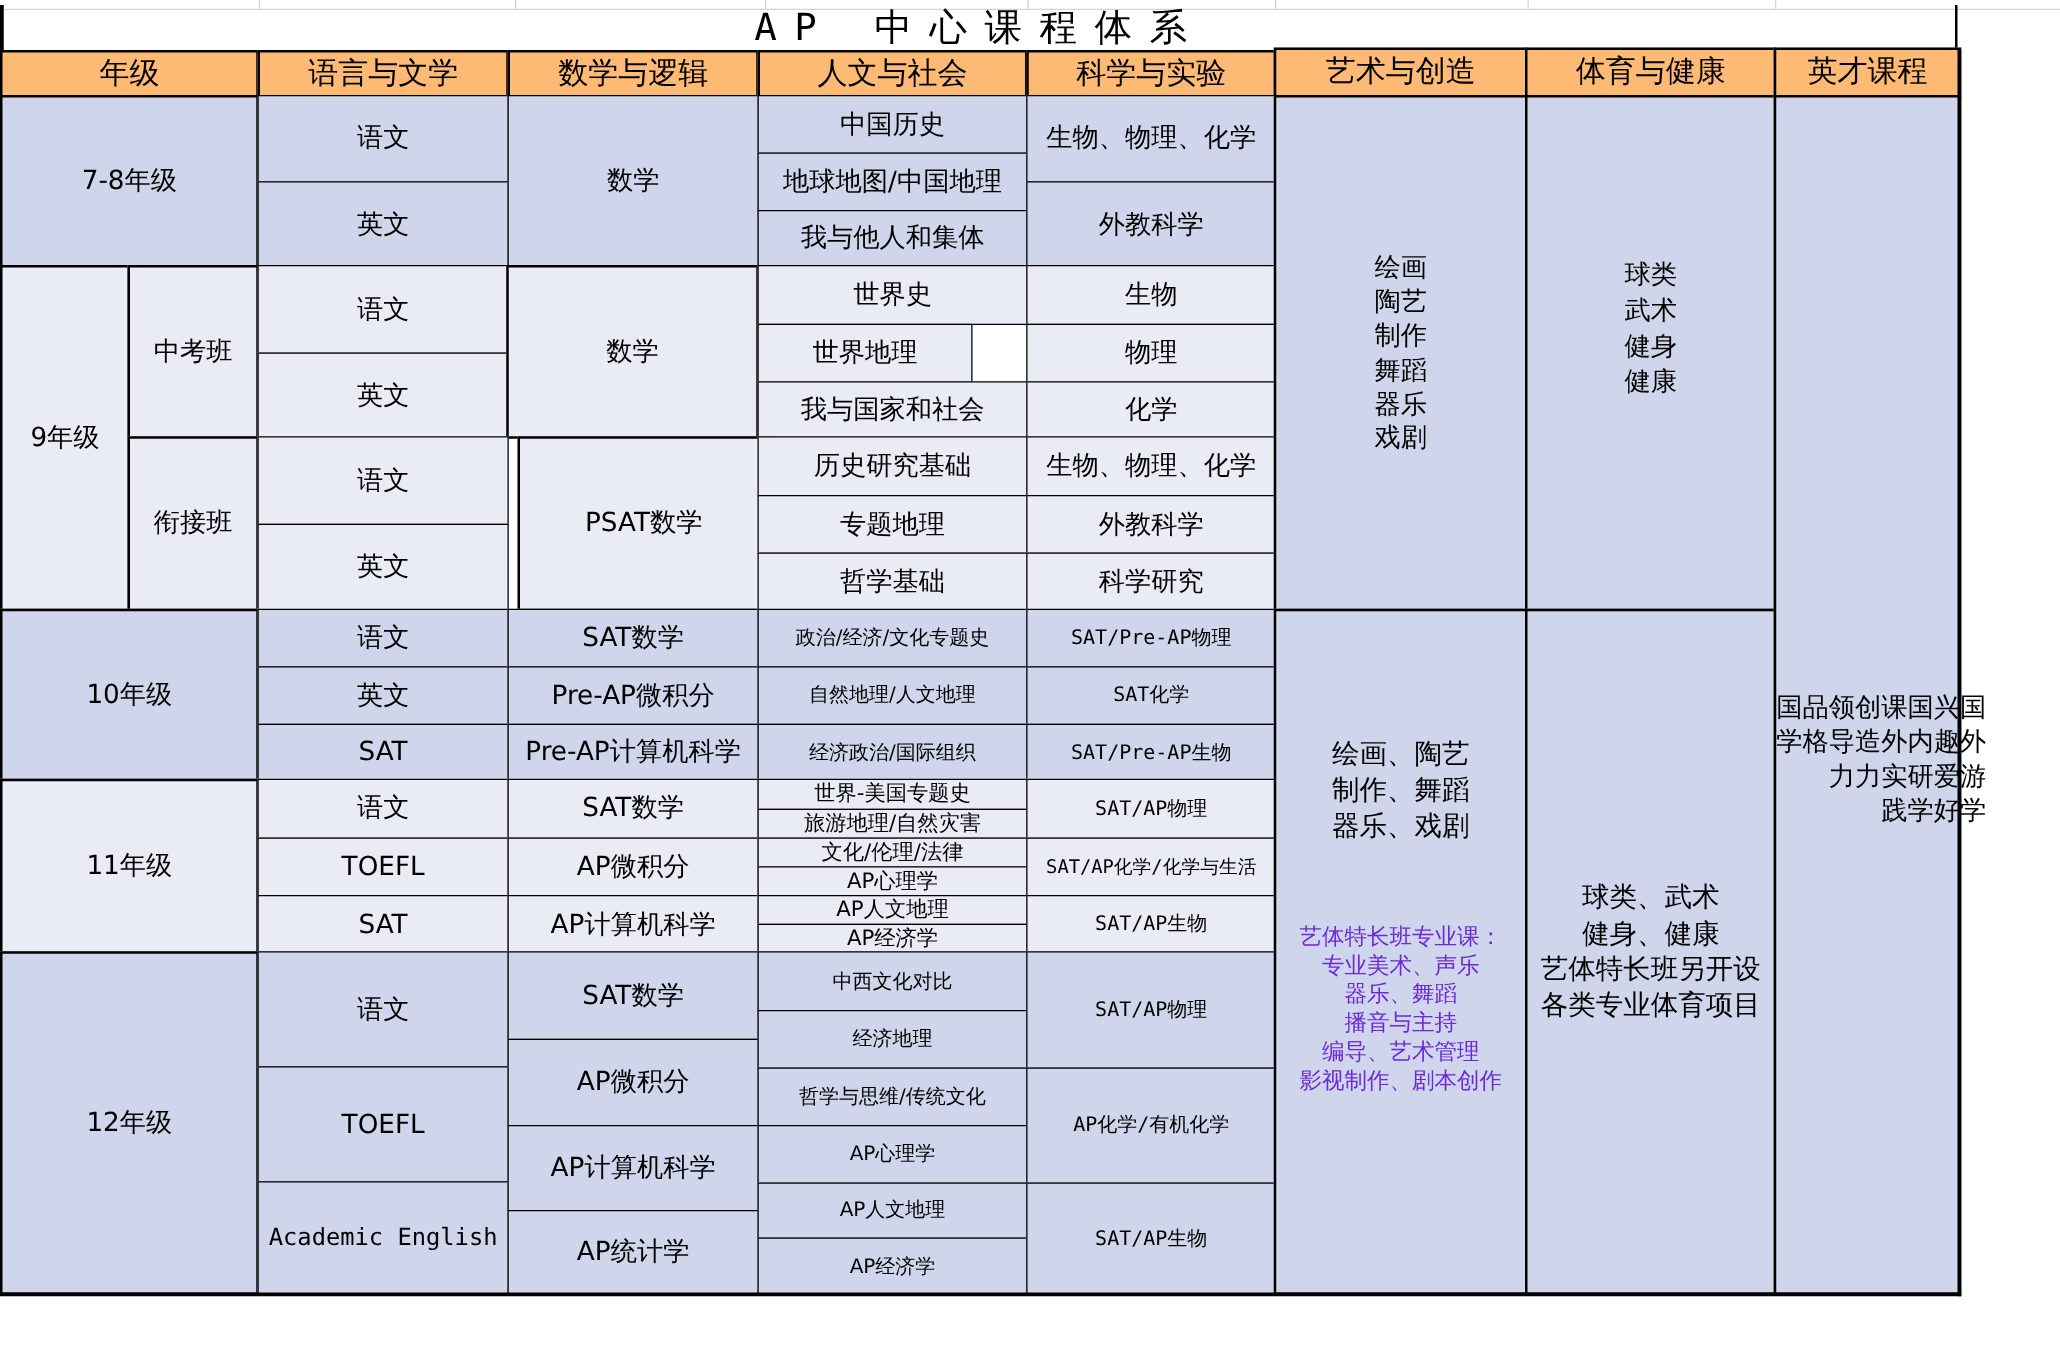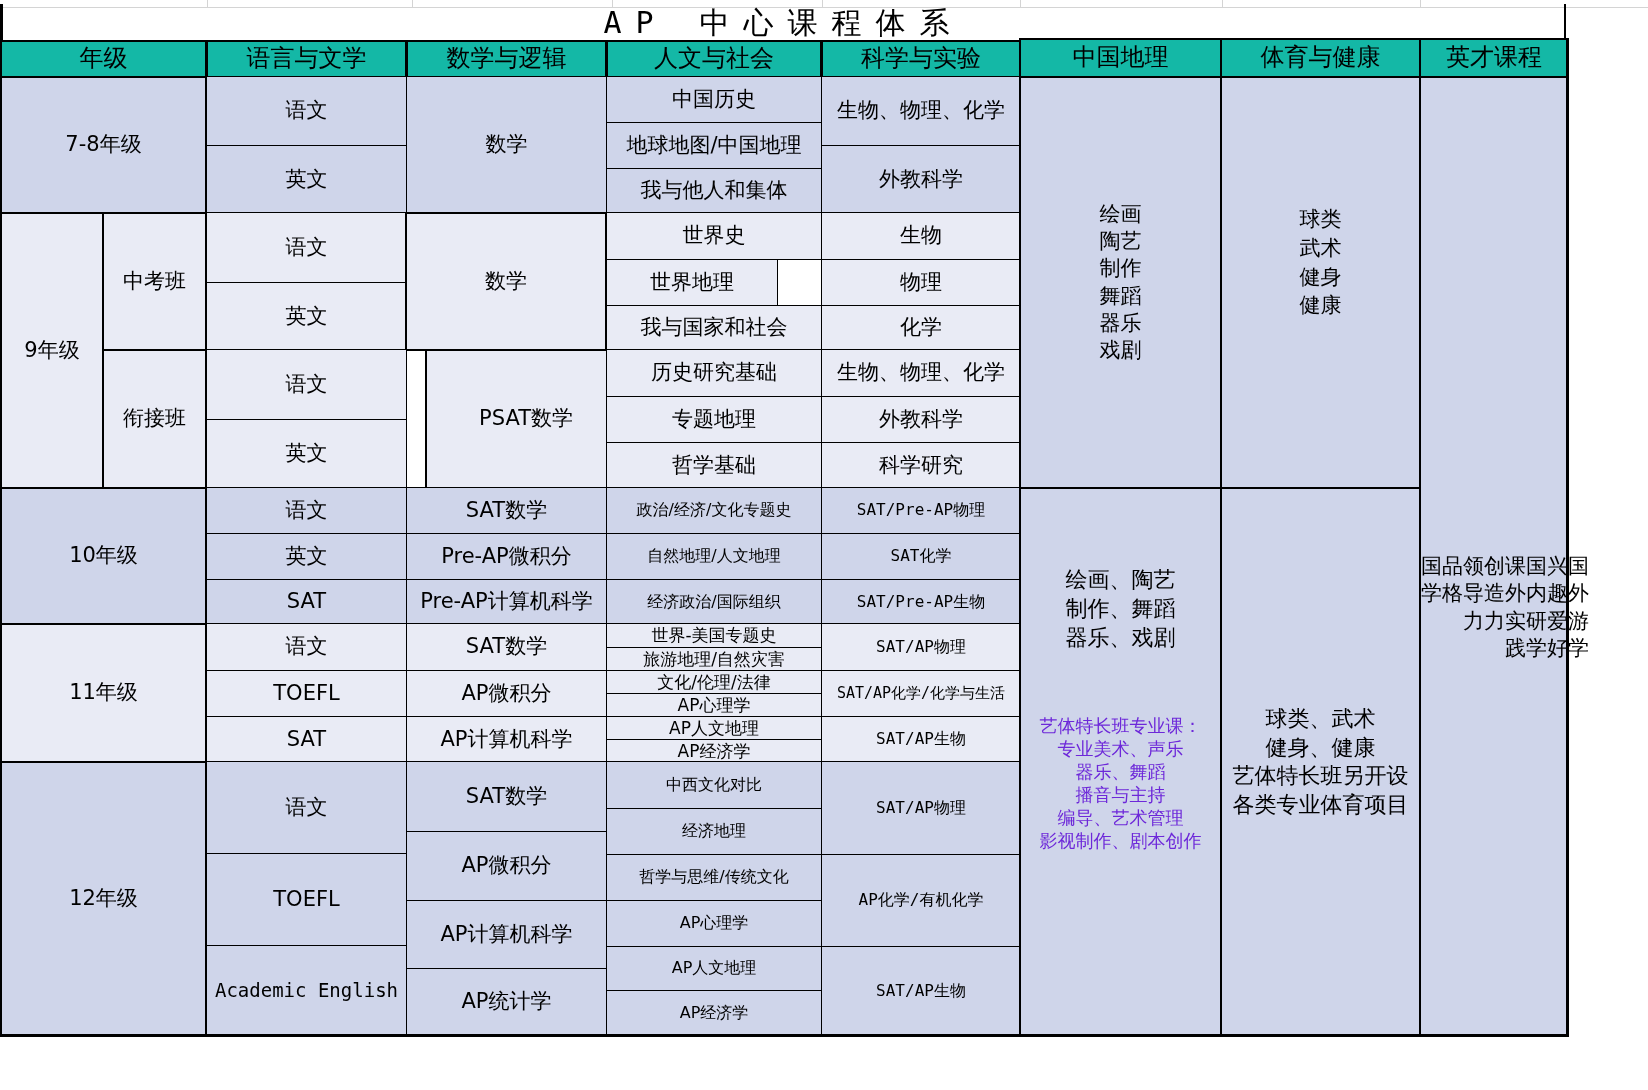--- a/index.html
+++ b/index.html
@@ -14,21 +14,21 @@
     text-align: center; font-size: 30px; letter-spacing: 14px; line-height: 38px;
     border-left: 3px solid #000; border-right: 2px solid #000;
     font-family: "DejaVu Sans Mono", "Liberation Mono", monospace; font-weight: normal;
   }
 
   .cell {
     position: absolute; display: flex; align-items: center; justify-content: center;
     text-align: center; font-size: 21px; line-height: 1.3; white-space: pre-line;
     border: 1.5px solid #000;
   }
-  .hdr { background: #14b8a6; color: #000; font-size: 24px; border: 2px solid #000; }
+  .hdr { background: #fdba74; color: #000; font-size: 24px; border: 2px solid #000; }
   .dk { background: #CFD5EA; }
   .lt { background: #E9EBF5; }
   .sm { font-size: 16px; }
   .xs { font-size: 17px; line-height: 1; overflow: hidden; }
   .mono { font-family: "DejaVu Sans Mono", "Liberation Mono", monospace; }
   .thick { border-width: 2.5px; }
   .note { font-size: 18px; line-height: 1.28; color: #6d28d9; }
 
   .outer-r { position: absolute; left: 1566px; top: 40px; width: 3px; height: 997px; background: #000; }
   .outer-b { position: absolute; left: 0; top: 1034px; width: 1569px; height: 3px; background: #000; }
@@ -46,21 +46,21 @@
     <span style="left:1420px"></span>
 </div>
 
 <div class="title">AP 中心课程体系</div>
 
 <div class="cell hdr" style="left:0;top:40px;width:207px;height:38px">年级</div>
 <div class="cell hdr" style="left:206px;top:40px;width:201px;height:38px">语言与文学</div>
 <div class="cell hdr" style="left:406px;top:40px;width:201px;height:38px">数学与逻辑</div>
 <div class="cell hdr" style="left:606px;top:40px;width:216px;height:38px">人文与社会</div>
 <div class="cell hdr" style="left:821px;top:40px;width:200px;height:38px">科学与实验</div>
-<div class="cell hdr thick" style="left:1019px;top:38px;width:203px;height:40px">中国地理</div>
+<div class="cell hdr thick" style="left:1019px;top:38px;width:203px;height:40px">艺术与创造</div>
 <div class="cell hdr thick" style="left:1220px;top:38px;width:201px;height:40px">体育与健康</div>
 <div class="cell hdr thick" style="left:1419px;top:38px;width:150px;height:40px">英才课程</div>
 
 <div class="cell dk thick" style="left:0;top:76px;width:207px;height:138px">7-8年级</div>
 <div class="cell dk" style="left:206px;top:76px;width:201px;height:70px">语文</div>
 <div class="cell dk" style="left:206px;top:145px;width:201px;height:69px">英文</div>
 <div class="cell dk" style="left:406px;top:76px;width:201px;height:138px">数学</div>
 <div class="cell dk" style="left:606px;top:76px;width:216px;height:47px">中国历史</div>
 <div class="cell dk" style="left:606px;top:122px;width:216px;height:47px">地球地图/中国地理</div>
 <div class="cell dk" style="left:606px;top:168px;width:216px;height:46px">我与他人和集体</div>
@@ -76,21 +76,21 @@
 <div class="cell lt thick" style="left:405px;top:212px;width:202px;height:139px">数学</div>
 <div class="cell lt" style="left:606px;top:212px;width:216px;height:48px">世界史</div>
 <div class="cell lt" style="left:606px;top:259px;width:172px;height:47px">世界地理</div>
 <div class="cell lt" style="left:606px;top:305px;width:216px;height:46px">我与国家和社会</div>
 <div class="cell lt" style="left:821px;top:212px;width:200px;height:48px">生物</div>
 <div class="cell lt" style="left:821px;top:259px;width:200px;height:47px">物理</div>
 <div class="cell lt" style="left:821px;top:305px;width:200px;height:46px">化学</div>
 
 <div class="cell lt" style="left:206px;top:349px;width:201px;height:71px">语文</div>
 <div class="cell lt" style="left:206px;top:419px;width:201px;height:70px">英文</div>
-<div class="cell lt thick" style="left:425px;top:349px;width:202px;height:140px">PSAT数学</div>
+<div class="cell lt thick" style="left:414px;top:349px;width:202px;height:140px">PSAT数学</div>
 <div class="cell lt" style="left:606px;top:349px;width:216px;height:48px">历史研究基础</div>
 <div class="cell lt" style="left:606px;top:396px;width:216px;height:47px">专题地理</div>
 <div class="cell lt" style="left:606px;top:442px;width:216px;height:47px">哲学基础</div>
 <div class="cell lt" style="left:821px;top:349px;width:200px;height:48px">生物、物理、化学</div>
 <div class="cell lt" style="left:821px;top:396px;width:200px;height:47px">外教科学</div>
 <div class="cell lt" style="left:821px;top:442px;width:200px;height:47px">科学研究</div>
 
 <div class="cell dk thick" style="left:0;top:487px;width:207px;height:138px">10年级</div>
 <div class="cell dk" style="left:206px;top:487px;width:201px;height:47px">语文</div>
 <div class="cell dk" style="left:206px;top:533px;width:201px;height:47px">英文</div>
@@ -140,21 +140,21 @@
 <div class="cell dk sm mono" style="left:821px;top:854px;width:200px;height:93px">AP化学/有机化学</div>
 <div class="cell dk sm mono" style="left:821px;top:946px;width:200px;height:90px">SAT/AP生物</div>
 
 <div class="cell dk thick" style="left:1019px;top:76px;width:203px;height:413px">绘画
 陶艺
 制作
 舞蹈
 器乐
 戏剧</div>
 <div class="cell dk thick" style="left:1019px;top:487px;width:203px;height:549px;flex-direction:column;justify-content:flex-start">
-  <div style="margin-top:76px;font-size:22px;line-height:1.32">绘画、陶艺
+  <div style="margin-top:100px;font-size:22px;line-height:1.32">绘画、陶艺
 制作、舞蹈
 器乐、戏剧</div>
   <div class="note" style="margin-top:62px">艺体特长班专业课：
 专业美术、声乐
 器乐、舞蹈
 播音与主持
 编导、艺术管理
 影视制作、剧本创作</div>
 </div>
 

